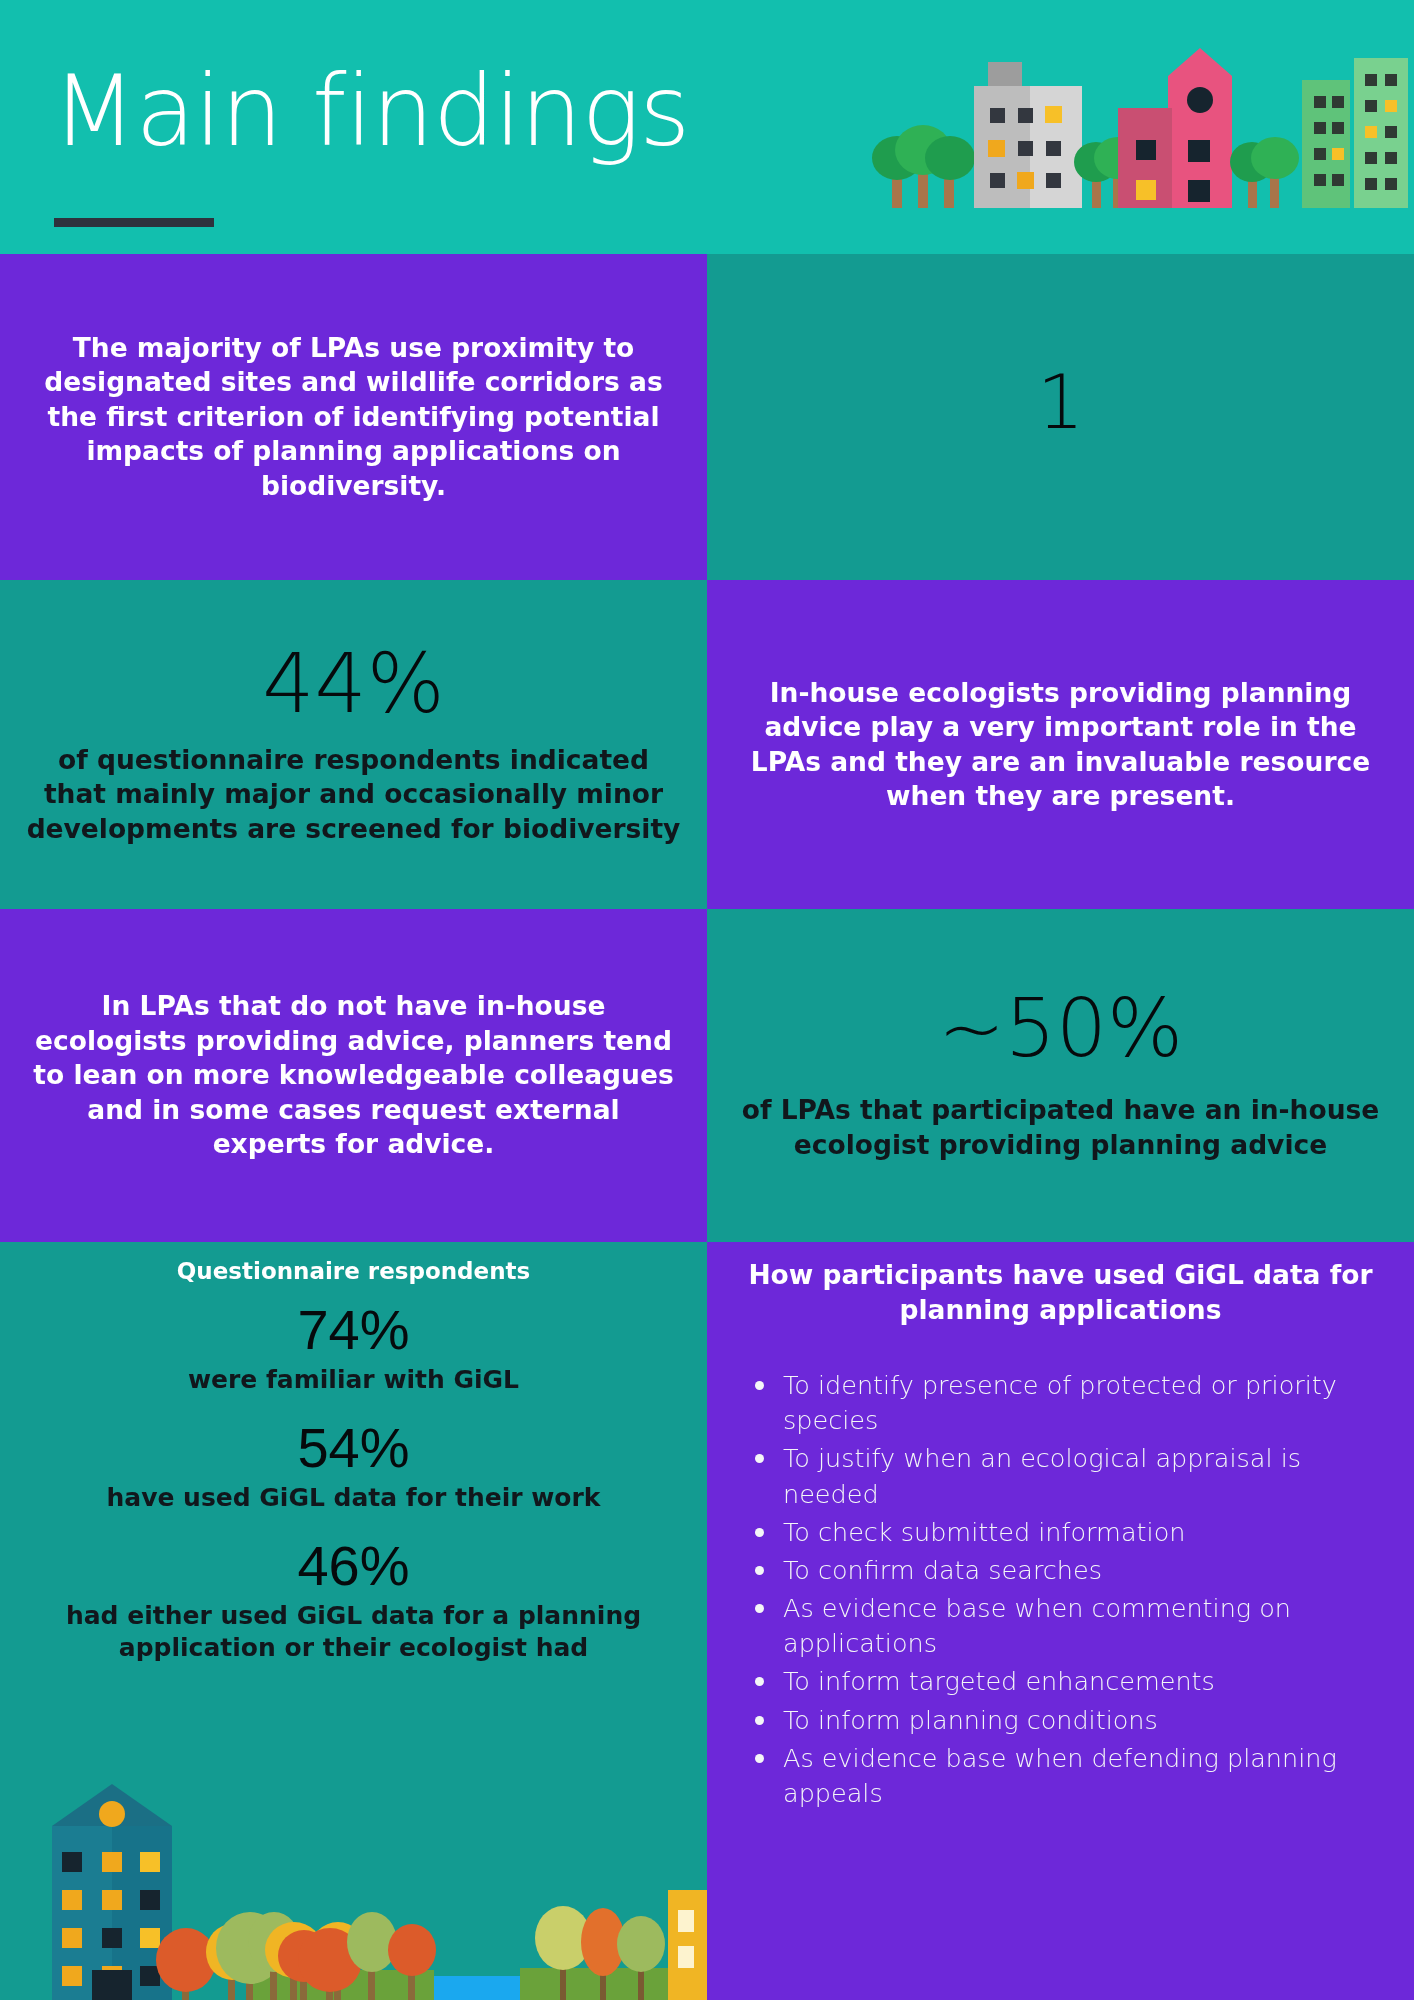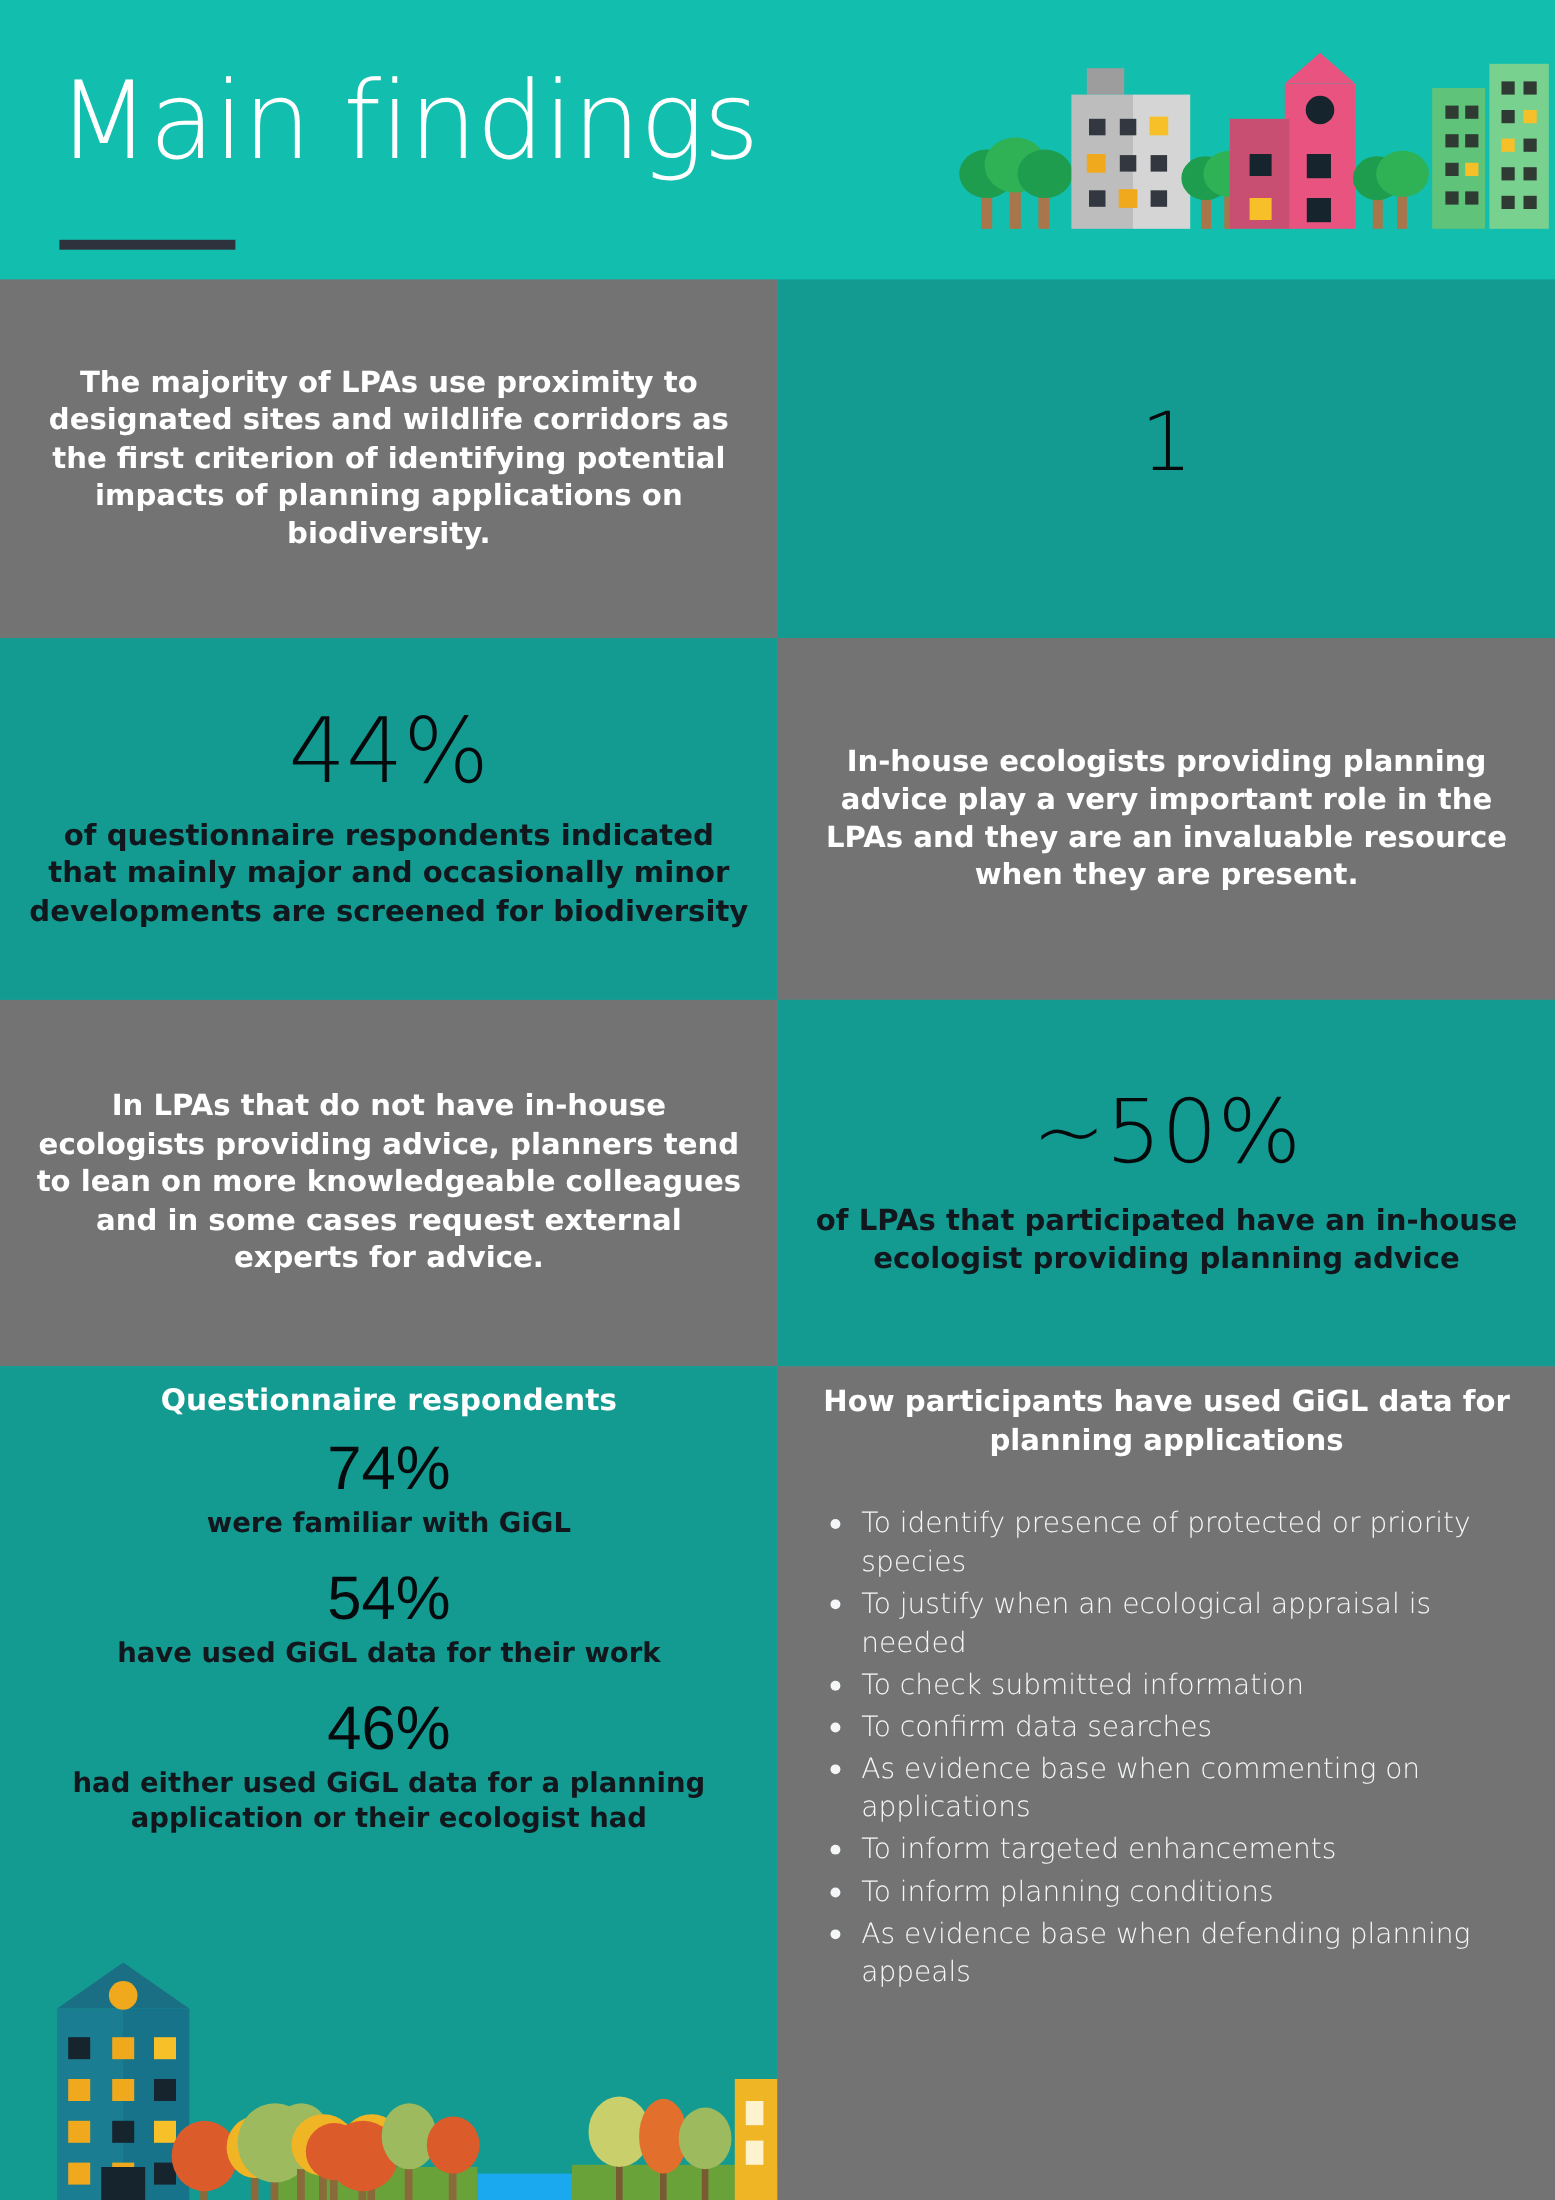--- a/index.html
+++ b/index.html
@@ -53,21 +53,21 @@
   }
   .cell {
     position: relative;
     overflow: hidden;
     display: flex;
     flex-direction: column;
     align-items: center;
     justify-content: center;
     padding: 14px 26px;
   }
-  .dark  { background: #737373; }
+  .dark  { background: #6d28d9; }
   .teal  { background: #139b91; }
 
   .stat-text {
     font-family: "DejaVu Sans", sans-serif;
     font-weight: bold;
     font-size: 26.5px;
     line-height: 1.30;
     text-align: center;
   }
   .stat-text.on-dark { color: #ffffff; }
@@ -86,21 +86,21 @@
   .big-num.num-50 { font-size: 80px; margin-bottom: 24px; }
 
   
   .cell-ql {
     justify-content: flex-start;
     padding-top: 16px;
   }
   .ql-head {
     font-family: "DejaVu Sans", sans-serif;
     font-weight: bold;
-    font-size: 27px;
+    font-size: 23px;
     color: #ffffff;
     text-align: center;
     margin-bottom: 18px;
   }
   .ql-num {
     font-family: Liberation Sans, sans-serif;
     font-weight: 300;
     font-size: 56px;
     line-height: 1.0;
     color: #060a0c;

